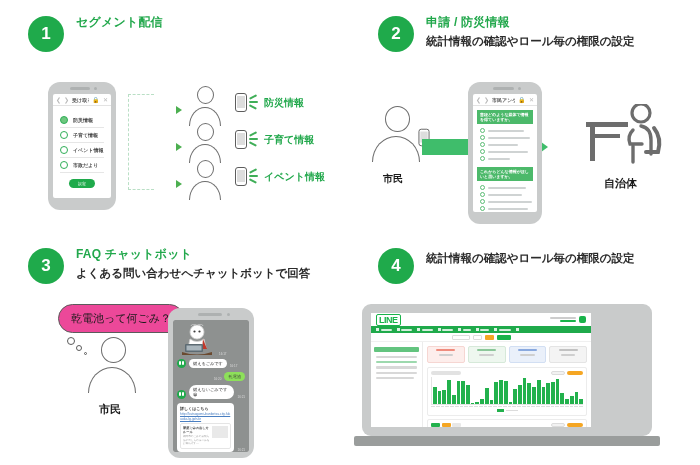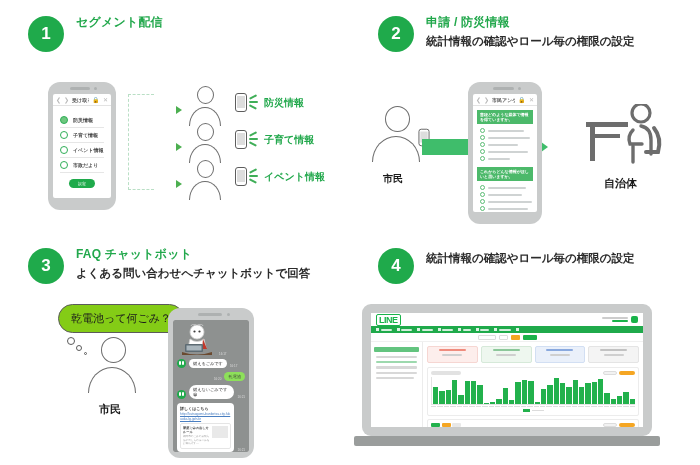--- a/index.html
+++ b/index.html
@@ -82,21 +82,21 @@
   .q-opt { display:flex; align-items:center; gap:3px; height:7px; padding-left:3px; }
   .q-rad { width:5px; height:5px; border-radius:50%; border:1.2px solid #5cbd76; flex:0 0 auto; }
   .q-txt { height:2px; background:#cfd3d3; border-radius:1px; }
 
   
   .desk { position:absolute; }
 
   
   .bubble {
     position:absolute; border:1.5px solid #5b5b5b; border-radius:16px;
-    background:#84cc16; display:flex; align-items:center; justify-content:center;
+    background:#ec4899; display:flex; align-items:center; justify-content:center;
     font-size:11px; color:#1b1b1b; font-weight:500; white-space:nowrap;
   }
   .dot { position:absolute; border:1.3px solid #5b5b5b; border-radius:50%; background:#fff; }
 
   
   .chat { position:absolute; inset:0; background:#8e9190; padding:4px; }
   .chat-inner { position:relative; width:100%; height:100%; }
   .msg-row { display:flex; align-items:flex-end; gap:3px; margin-bottom:4px; }
   .av { width:9px; height:9px; border-radius:50%; background:#1faa4b; flex:0 0 auto;
         position:relative; }
@@ -427,21 +427,21 @@
     <div class="hdr">
       <div class="badge">4</div>
       <div class="htxt">
         <div class="subtitle">統計情報の確認やロール毎の権限の設定</div>
       </div>
     </div>
 
     <div class="laptop" style="left:12px; top:72px; width:290px; height:150px;">
       <div class="lid" style="left:0; top:0; width:290px; height:132px;"></div>
       <div class="base" style="left:-8px; top:132px; width:306px; height:10px;"></div>
-      <div class="lcd" style="left:9px; top:9px; width:272px; height:114px;">
+      <div class="lcd" style="left:9px; top:9px; width:220px; height:114px;">
 
         <div class="db-top">
           <div class="line-logo">LINE</div>
           <div style="display:flex; align-items:center; gap:3px;">
             <div style="text-align:right;">
               <div style="height:2px;width:26px;background:#cdcdcd;border-radius:1px;"></div>
               <div style="height:2.4px;width:16px;background:#19b34a;border-radius:1px;margin-top:1.5px;margin-left:10px;"></div>
             </div>
             <div style="width:7px;height:7px;border-radius:2px;background:#19b34a;"></div>
           </div>

